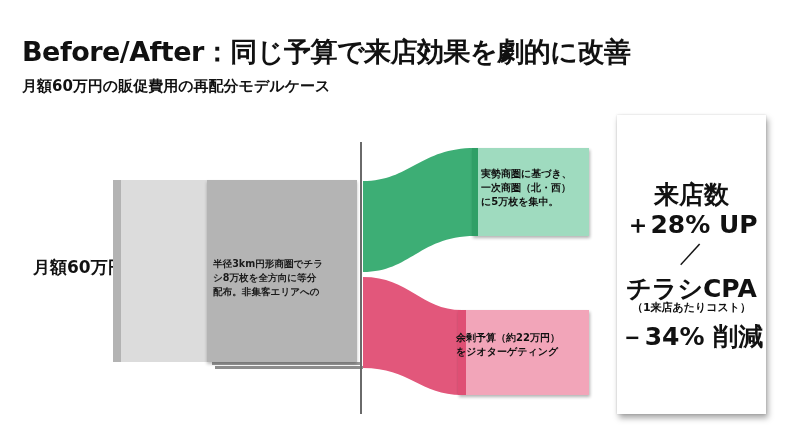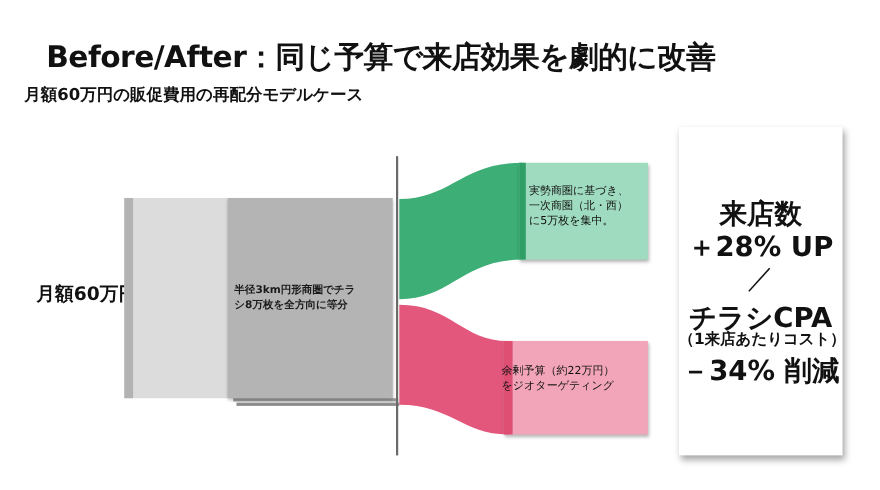--- a/index.html
+++ b/index.html
@@ -4,21 +4,21 @@
   <style>
     html, body { margin: 0; padding: 0; }
     body {
       width: 800px; height: 445px; position: relative; overflow: hidden;
       background: #ffffff;
       font-family: "DejaVu Sans", "Liberation Sans", sans-serif;
       color: #111111;
     }
     .title {
       position: absolute; left: 22px; top: 34px;
-      font-size: 27px; font-weight: bold; letter-spacing: -0.5px; white-space: nowrap; margin-left: 20px;
+      font-size: 27px; font-weight: bold; letter-spacing: -0.5px; white-space: nowrap;
     }
     .subtitle {
       position: absolute; left: 22px; top: 77px;
       font-size: 15px; font-weight: bold; white-space: nowrap;
     }
     .budget-label {
       position: absolute; left: 18px; top: 256px;
       font-size: 17px; font-weight: bold; white-space: nowrap; margin-left: 15px;
     }
     .before-back {
@@ -58,51 +58,52 @@
     .after-pink {
       position: absolute; left: 458px; top: 310px; width: 131px; height: 85px;
       background: #f2a5b9;
       box-shadow: 1px 2px 3px rgba(0,0,0,0.3);
     }
     .after-pink-edge {
       position: absolute; left: 458px; top: 310px; width: 8px; height: 85px;
       background: #df4f74;
     }
     .after-text {
-      position: absolute; font-size: 10px; font-weight: normal; line-height: 14px; color: #111111;
+      position: absolute; font-size: 10px; font-weight: bold; line-height: 14px; color: #111111;
       white-space: nowrap;
     }
     .result-card {
       position: absolute; left: 617px; top: 115px; width: 149px; height: 299px;
       background: #ffffff;
       box-shadow: 2px 4px 6px rgba(0,0,0,0.35), 0 0 2px rgba(0,0,0,0.15);
     }
     .result-line {
       position: absolute; left: 617px; width: 149px; text-align: center; font-weight: bold;
       white-space: nowrap;
     }
     .r-big { font-size: 25px; }
-    .r-small { font-size: 14px; }
+    .r-small { font-size: 11px; }
   </style>
 </head>
 <body>
 
 <div class="title">Before/After：同じ予算で来店効果を劇的に改善</div>
 <div class="subtitle">月額60万円の販促費用の再配分モデルケース</div>
 
 <div class="budget-label">月額60万円</div>
 
 <div class="before-back"></div>
 <div class="before-back-edge"></div>
 <div class="stack-shadow" style="left:212px; top:362px; width:150px; height:3px;"></div>
 <div class="stack-shadow" style="left:215px; top:366px; width:148px; height:3px; background:#8d8d8d;"></div>
 <div class="before-card"></div>
 <div class="before-text">
   <div>半径3km円形商圏でチラ</div>
   <div>シ8万枚を全方向に等分</div>
+  <div>配布。非集客エリアへの</div>
 </div>
 
 <svg class="flows" width="800" height="445">
   <path d="M 363 181 C 410 181, 420 148, 475 148 L 475 236 C 420 236, 410 272, 363 272 Z" fill="#3dae75"></path>
   <path d="M 363 277 C 410 277, 420 310, 462 310 L 462 395 C 420 395, 410 368, 363 368 Z" fill="#e2577b"></path>
 </svg>
 
 <div class="divider"></div>
 
 <div class="after-green"></div>

